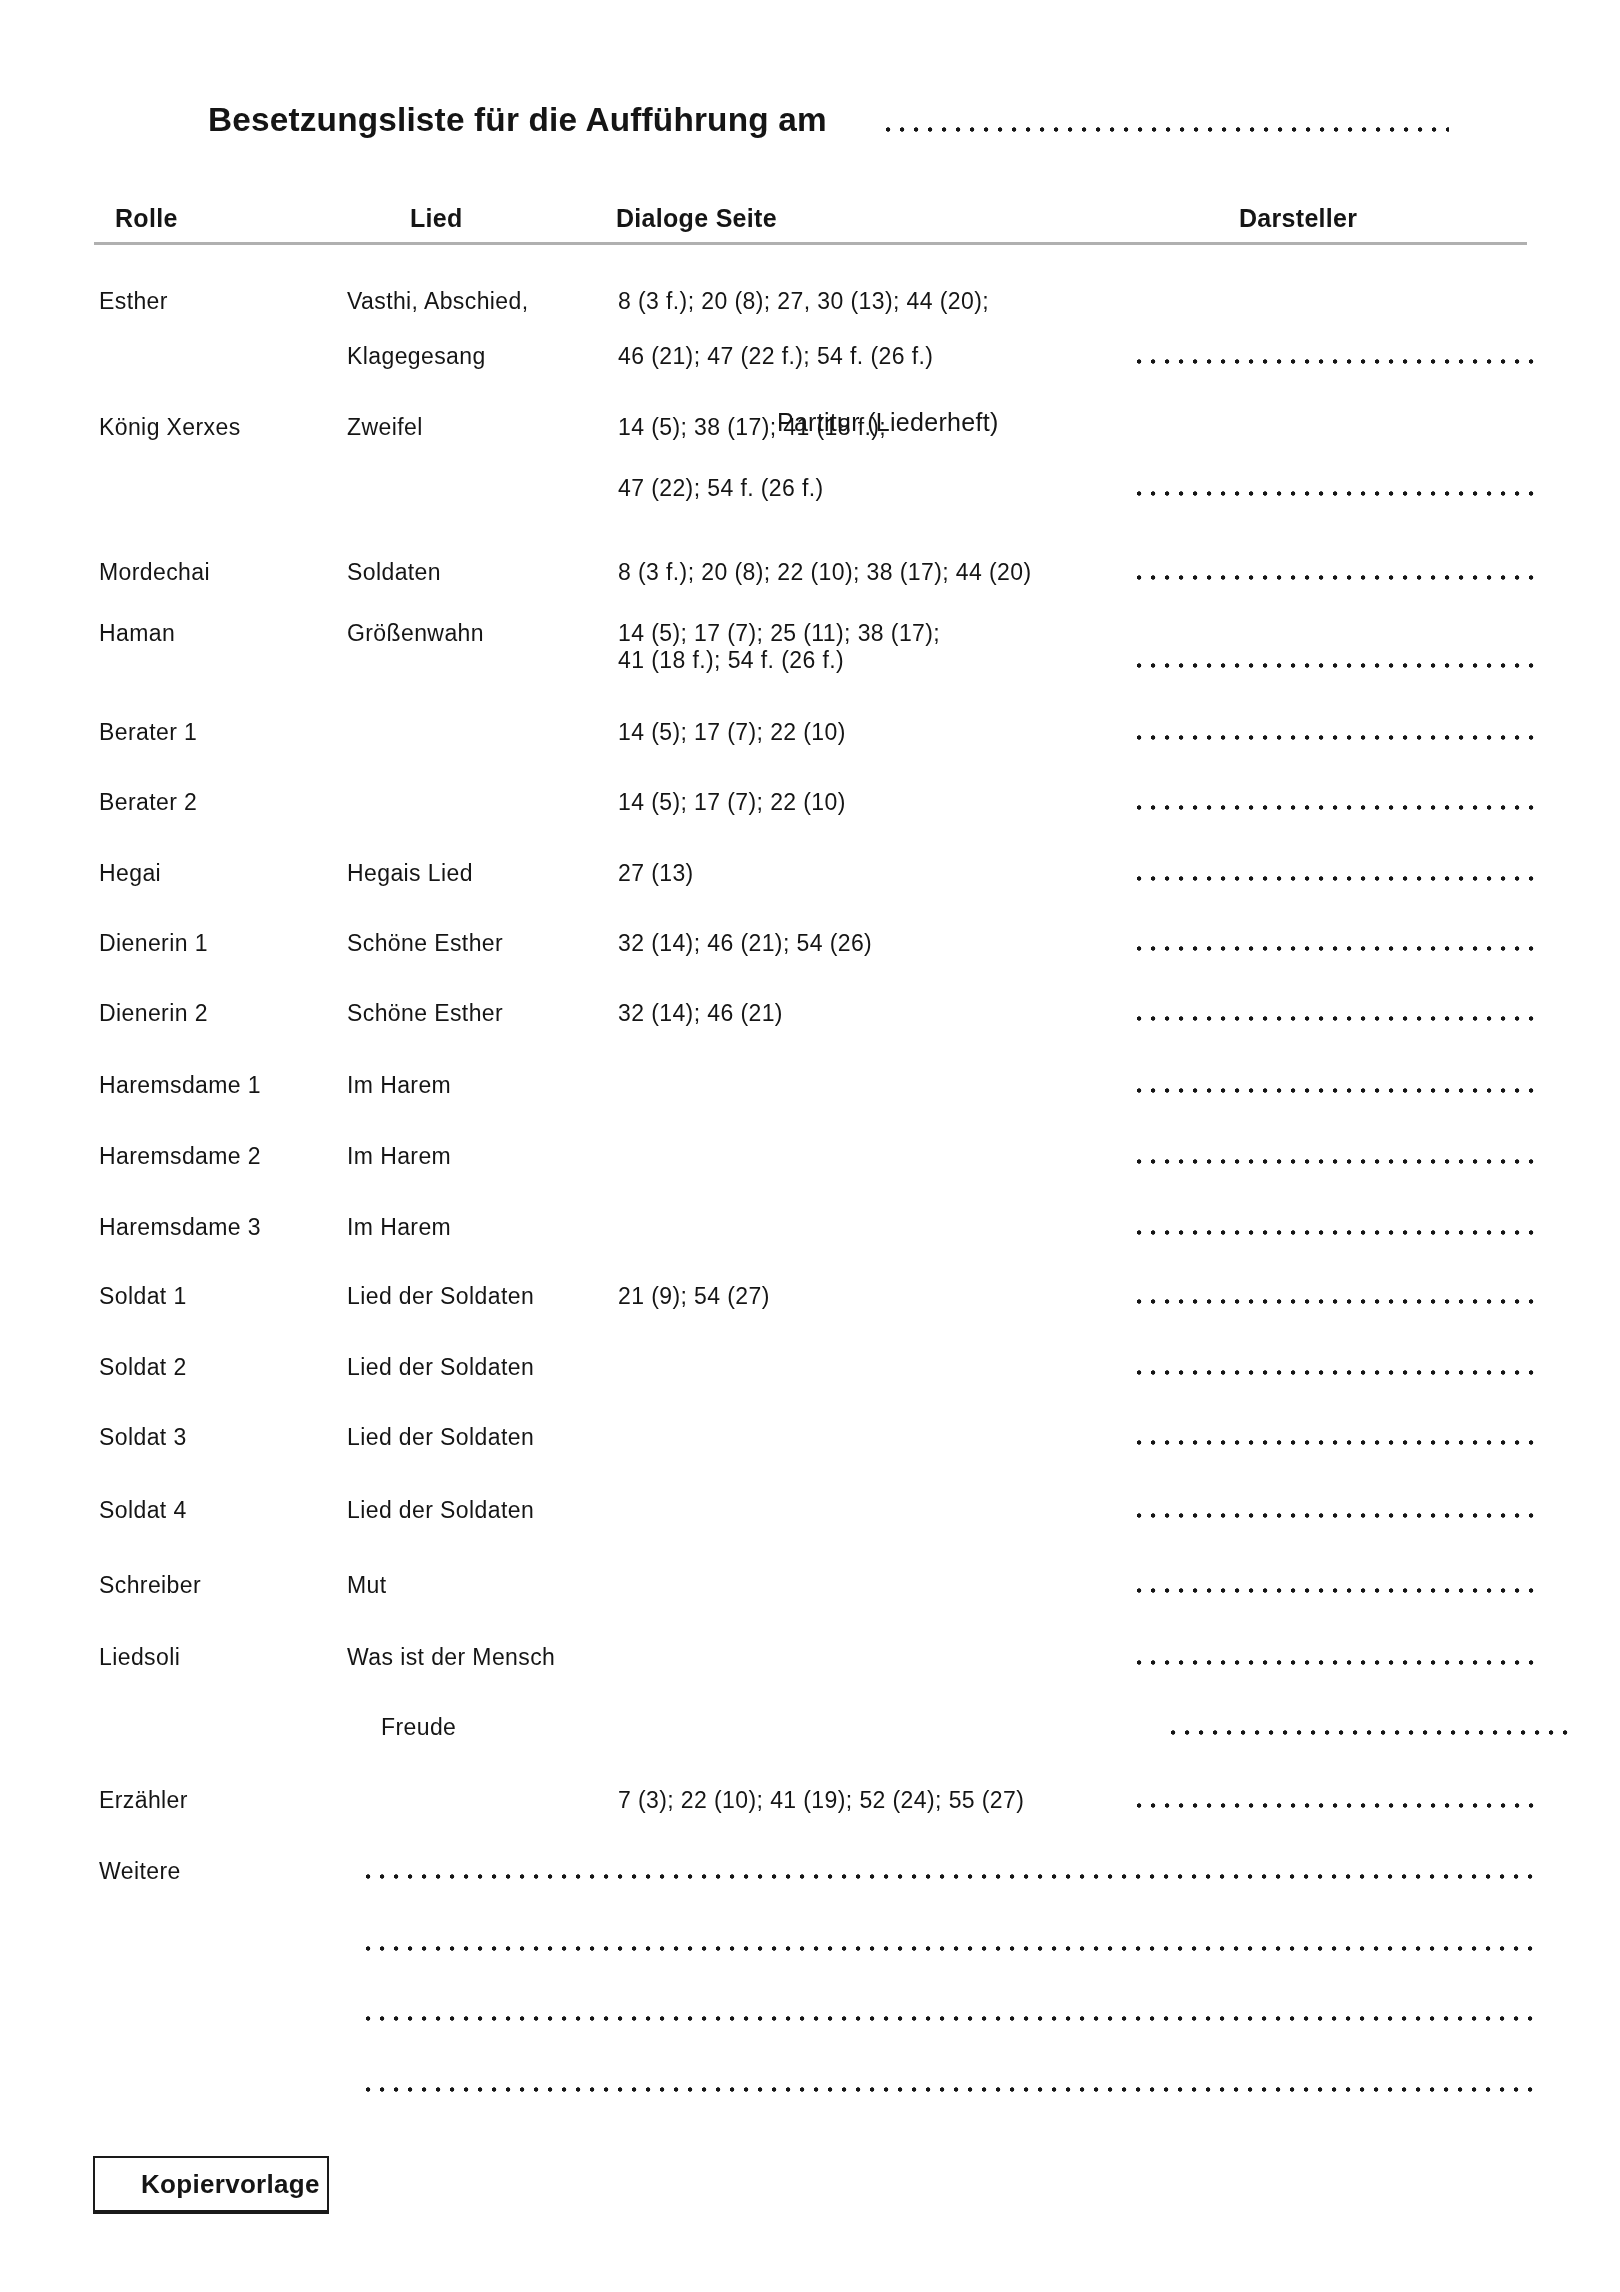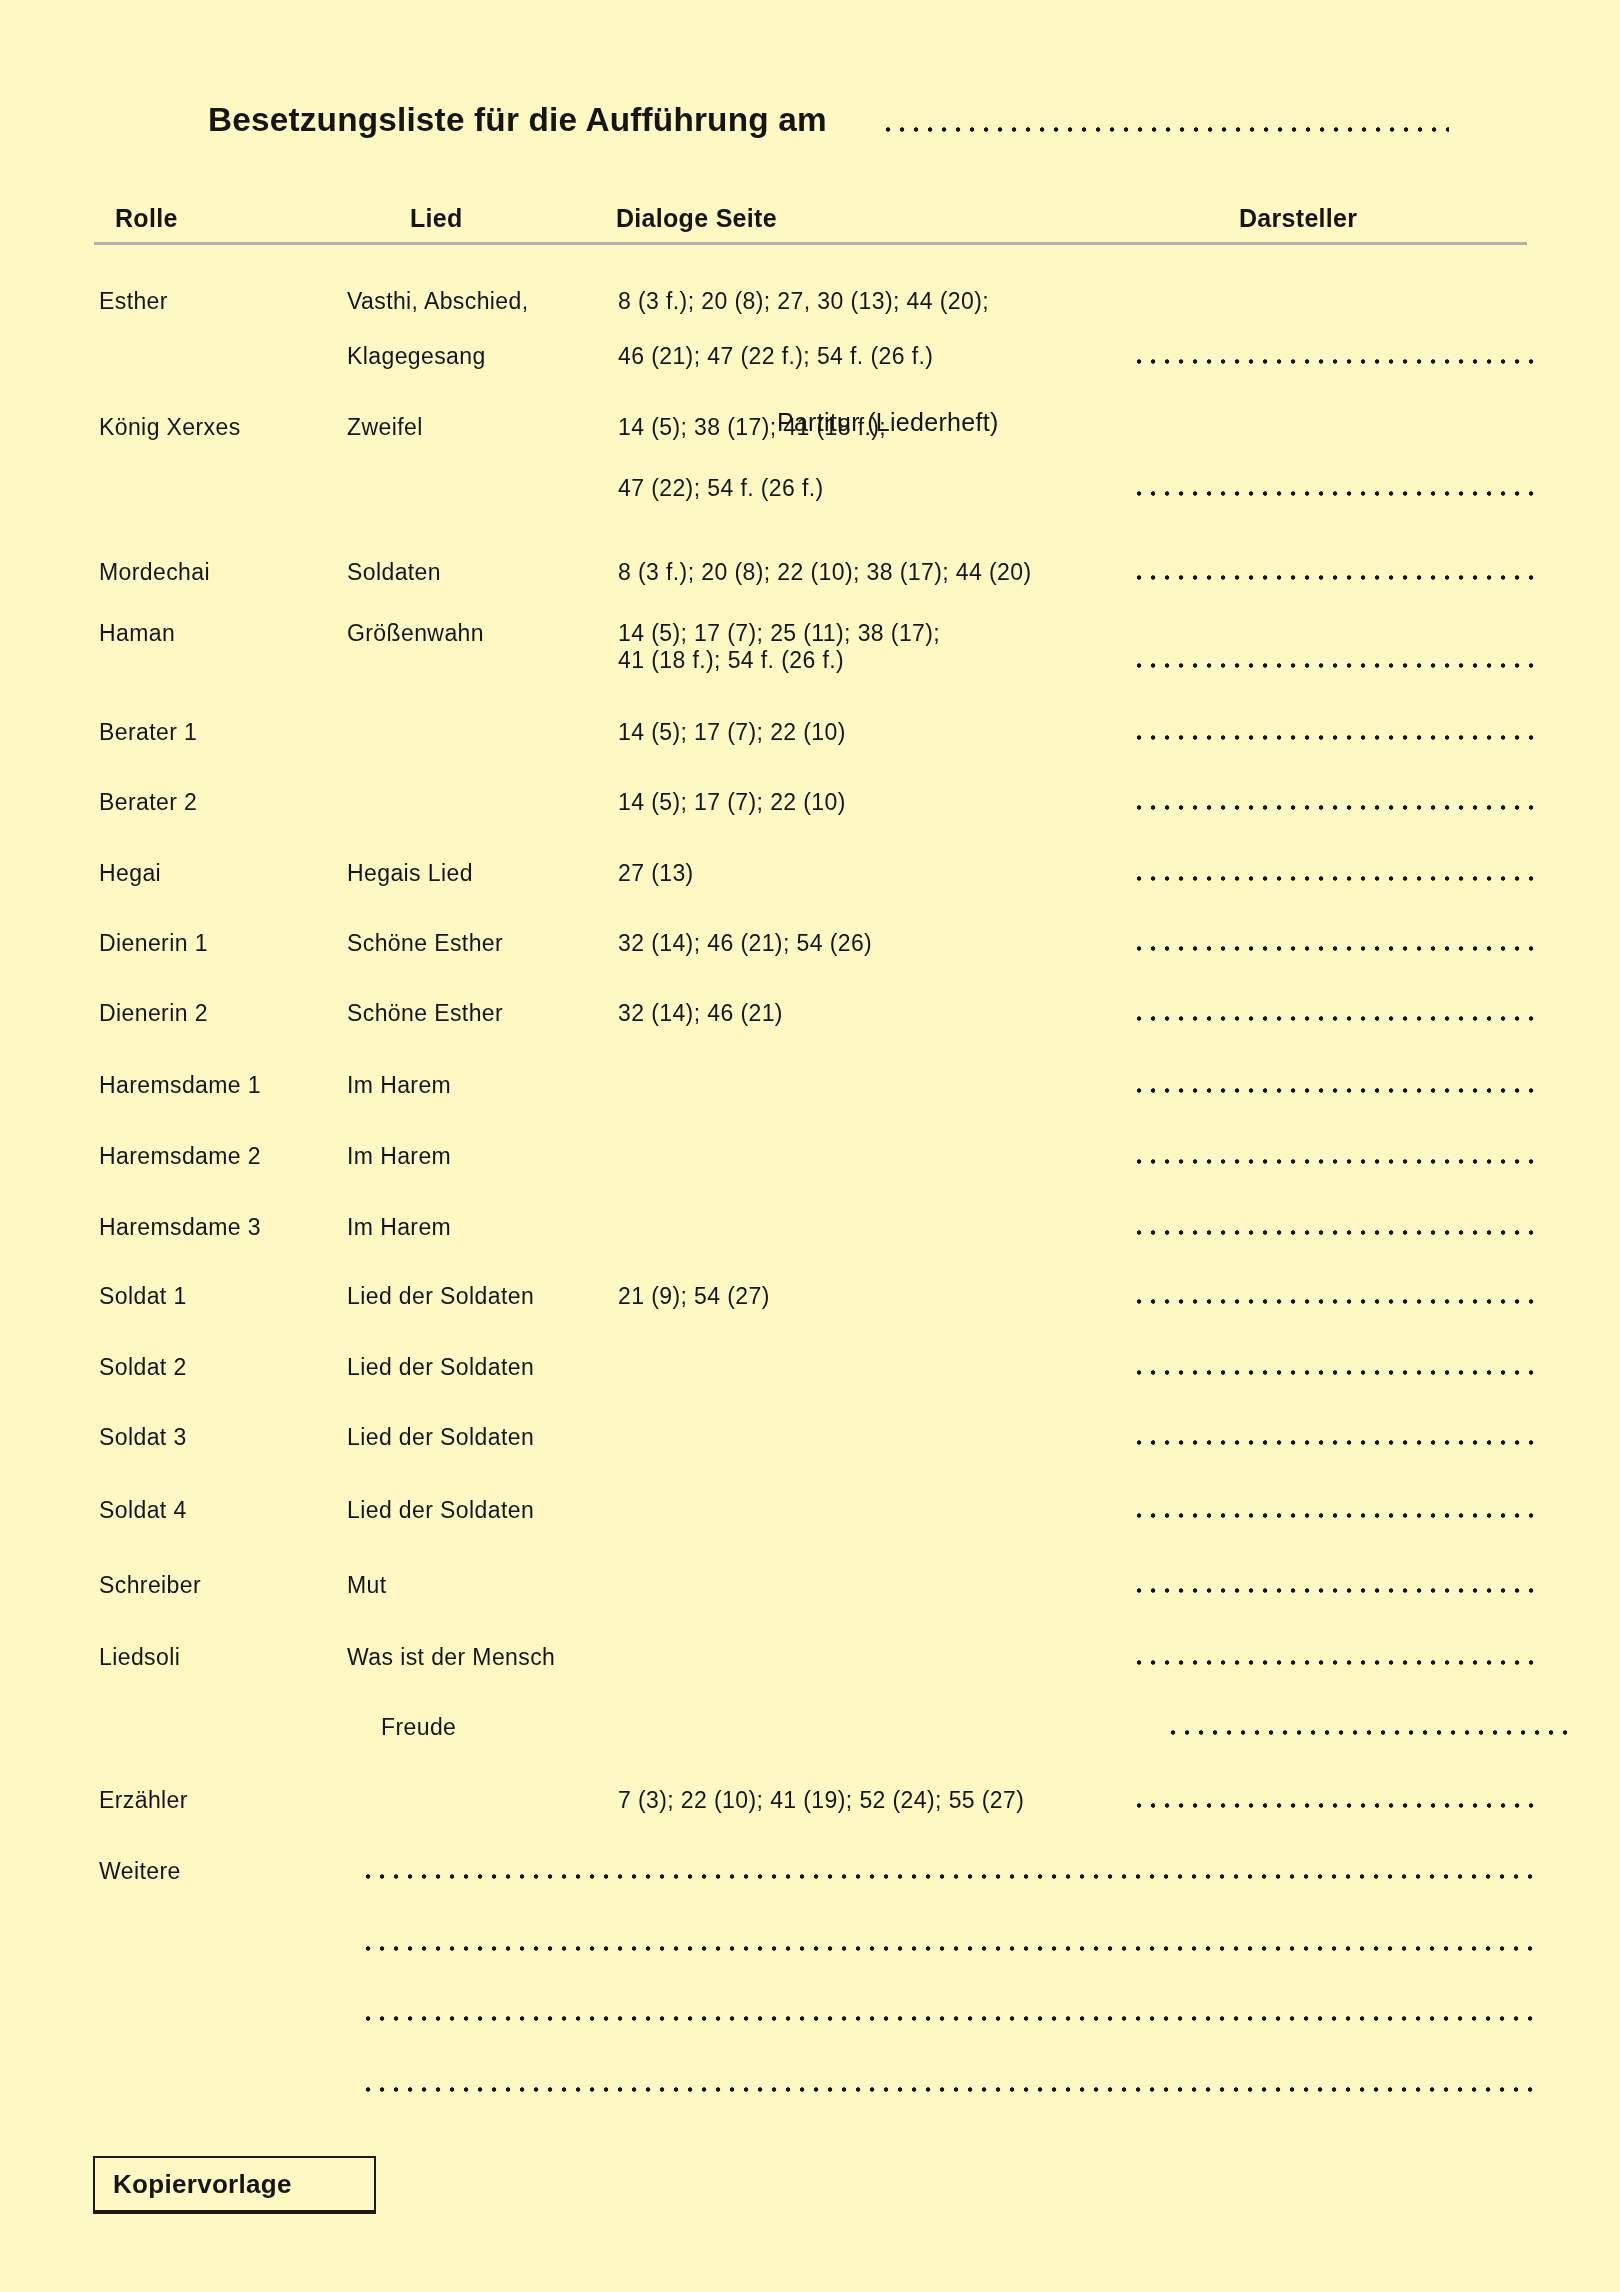--- a/index.html
+++ b/index.html
@@ -1,17 +1,17 @@
 <!DOCTYPE html>
 <html style="font-size:14.3px"><head>
 <meta charset="utf-8">
 <style>
   html,body{margin:0;padding:0;background:#e8e8e8;}
   .page{
-    position:relative;width:1620px;height:2293px;background:#fef9c3;
+    position:relative;width:1620px;height:2293px;background:#ffffff;
     font-family:"Liberation Sans",sans-serif;color:#151515;overflow:hidden;
   }
   
   .title{
     position:absolute;left:208px;top:100px;font-size:34px;font-weight:700;
     letter-spacing:0.2px;white-space:nowrap;transform:scaleX(.98);transform-origin:left;
   }
   .title-dots{position:absolute;left:885px;top:125px;width:564px;}
   
   .dots{
@@ -30,23 +30,23 @@
   
   .row{position:absolute;left:0;width:1480px;height:30px;font-size:23px;line-height:27px;letter-spacing:0.4px;}
   .col-role{position:absolute;left:99px;white-space:nowrap;}
   .col-song{position:absolute;left:347px;white-space:nowrap;}
   .col-dialog{position:absolute;left:618px;white-space:nowrap;}
   .row .dots{top:14.3px;}
   .fill-darsteller{left:1136px;width:401px;}
   .fill-wide{left:365px;width:1168px;}
   
   .copy-box{
-    position:absolute;left:93px;top:2156px;width:283px;height:58px;
+    position:absolute;left:93px;top:2156px;width:236px;height:58px;
     border:2.7px solid #1a1a1a;border-bottom-width:4.5px;box-sizing:border-box;
-    display:flex;align-items:center;
+    display:flex;align-items:center;padding-left:28px;
   }
   .copy-box span{padding-left:18px;font-size:26px;font-weight:700;letter-spacing:0.3px;white-space:nowrap;}
 </style>
 </head>
 <body>
 
 <div class="page">
 
   <div class="title">Besetzungsliste für die Aufführung am</div>
   <div class="dots title-dots"></div>

